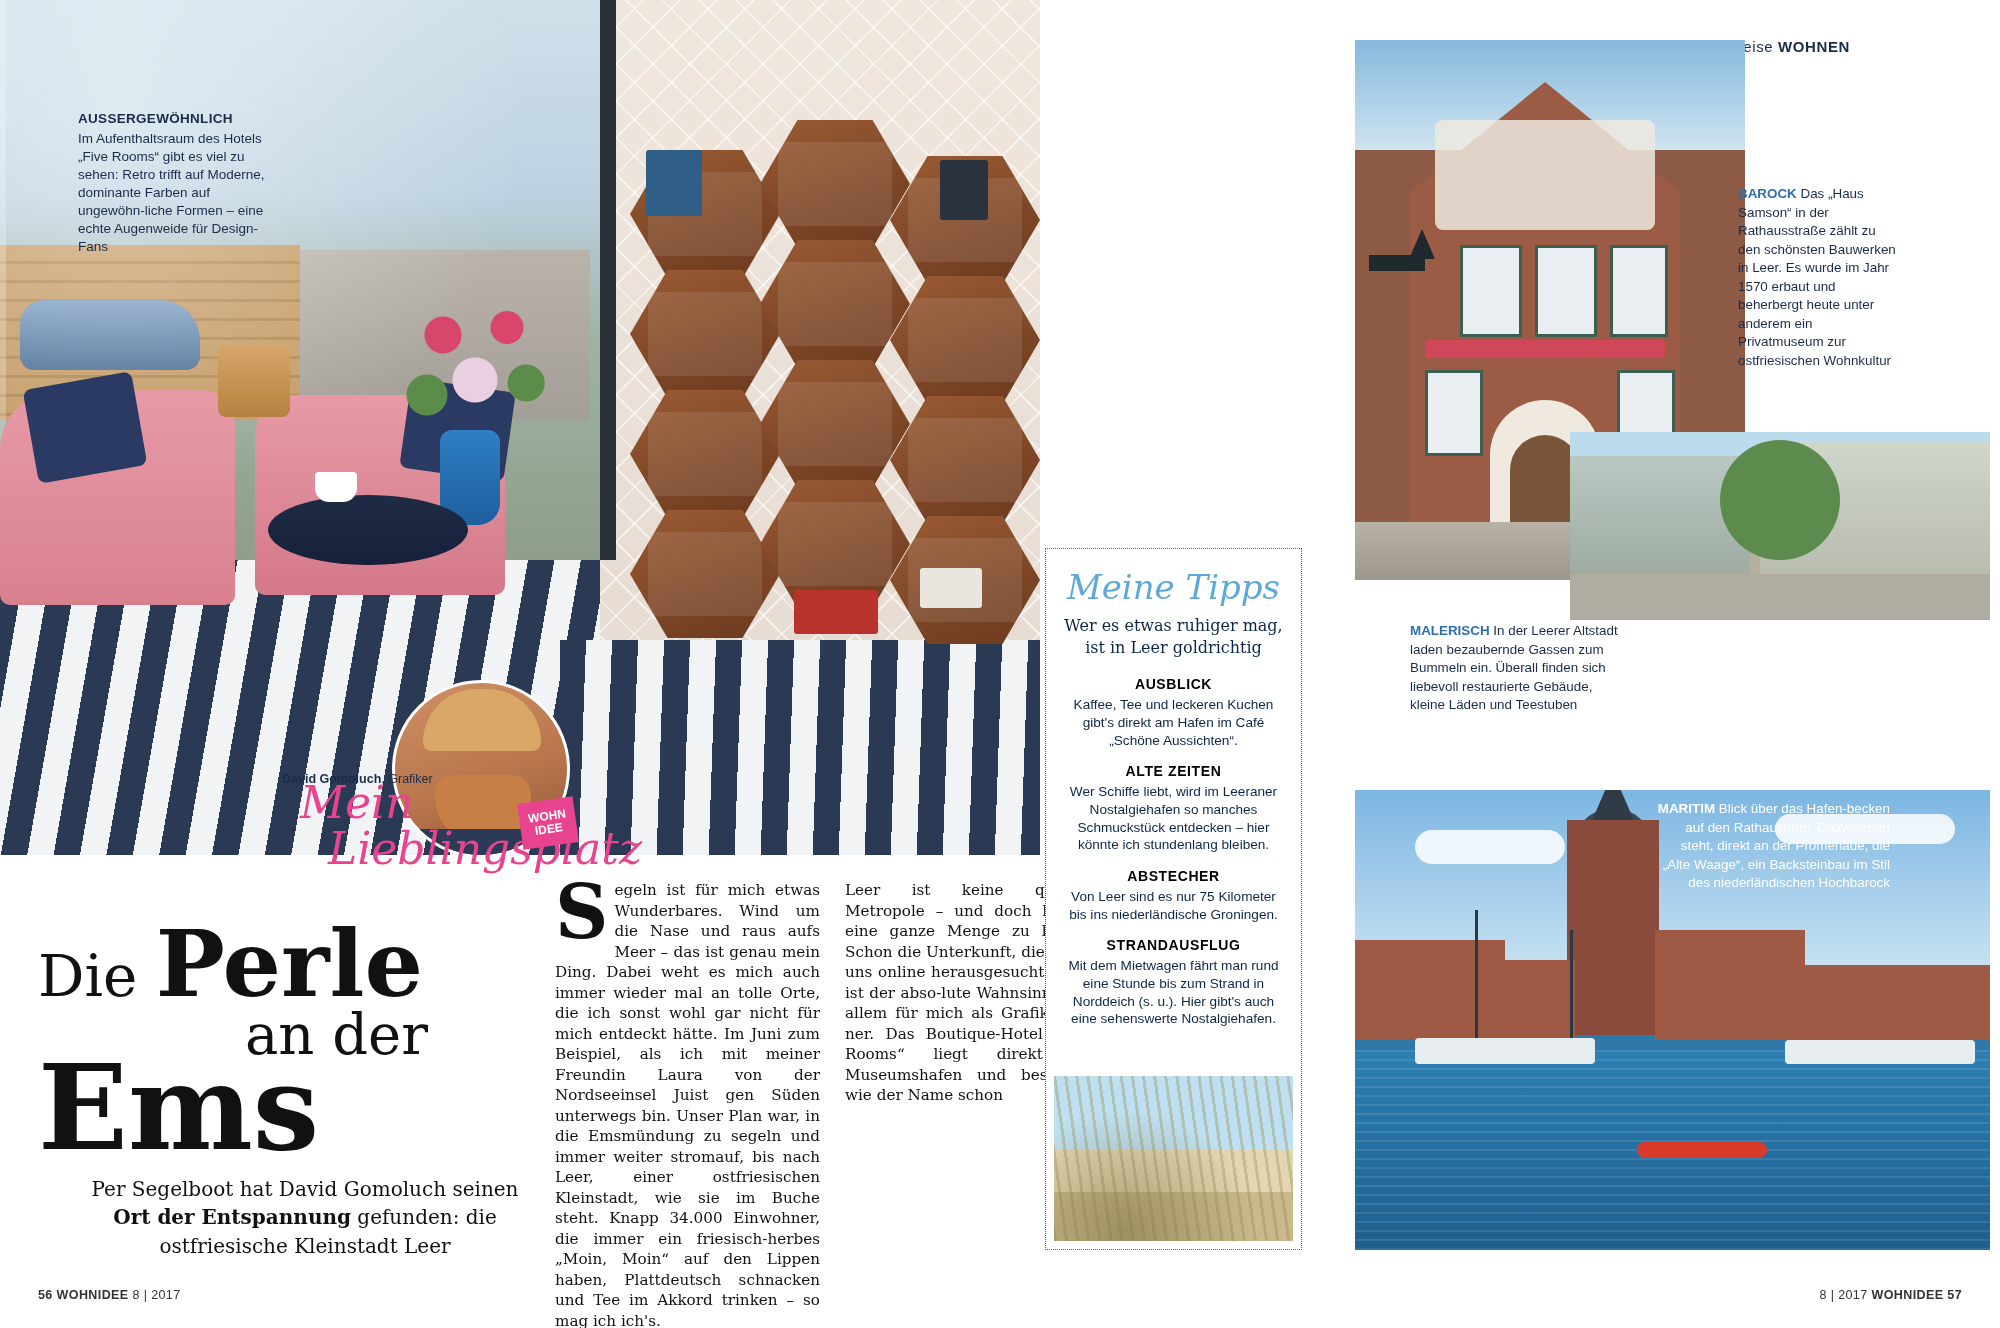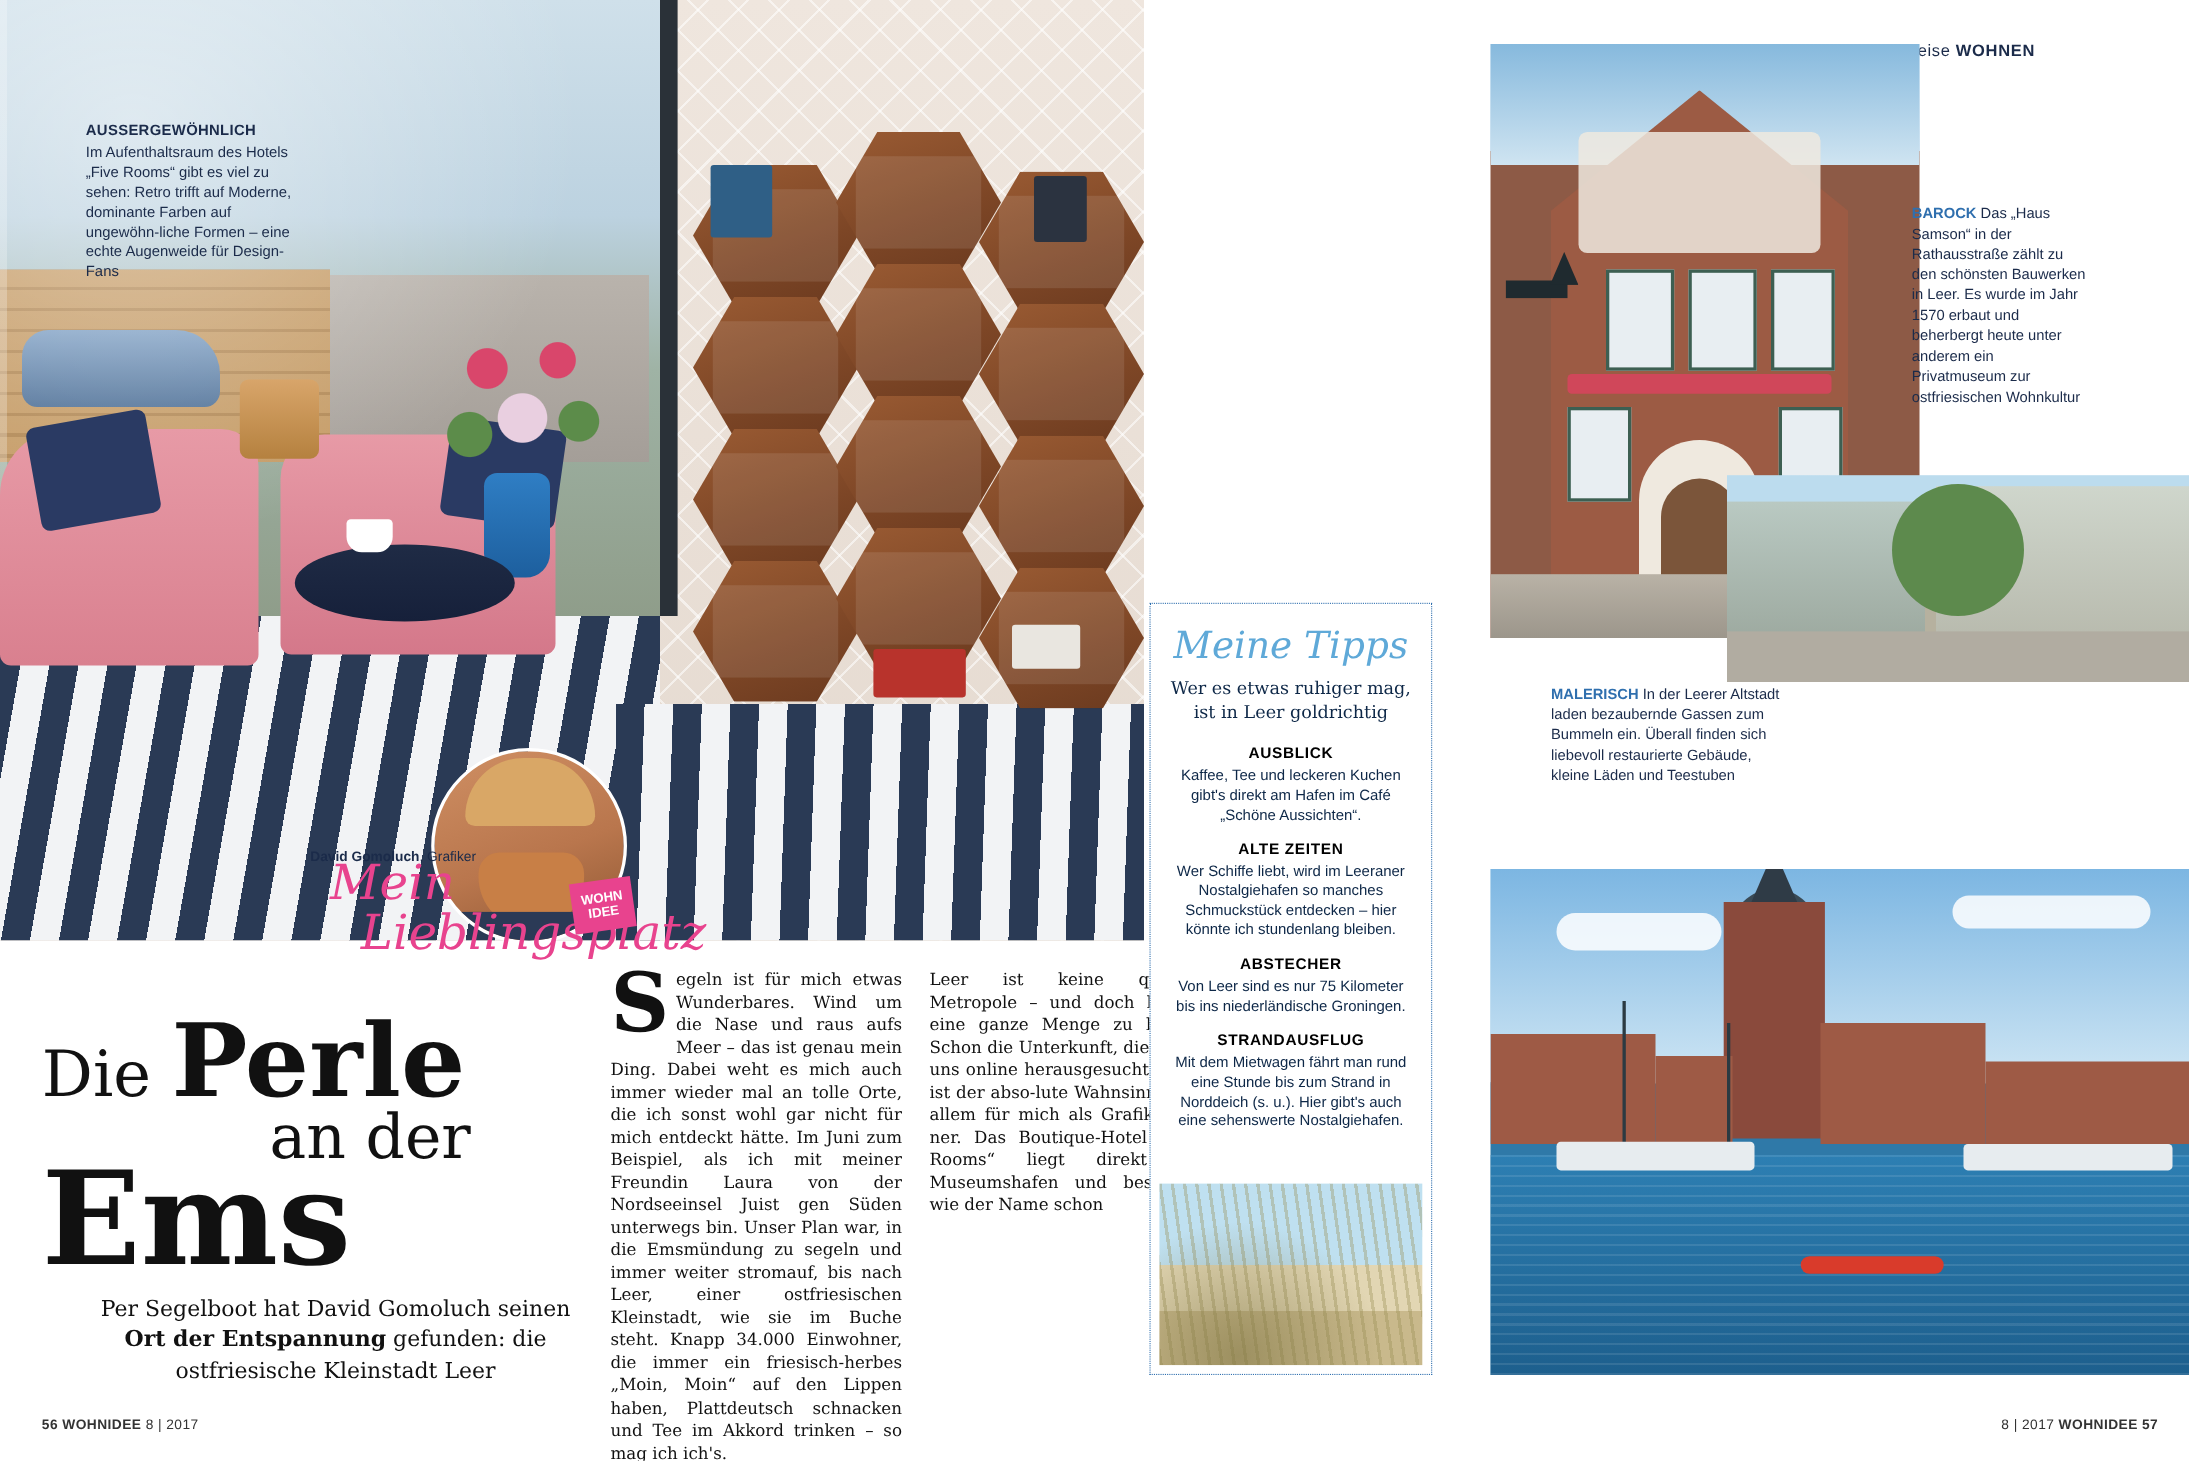--- a/index.html
+++ b/index.html
@@ -426,20 +426,23 @@
     <div class="boat" style="left:430px;top:250px;width:190px;height:24px;"></div>
     <div class="kayak"></div>
   </div>
 
   <div class="capBarock">
     <span class="kw">BAROCK</span><span> Das „Haus Samson“ in der Rathausstraße zählt zu den schönsten Bauwerken in Leer. Es wurde im Jahr 1570 erbaut und beherbergt heute unter anderem ein Privatmuseum zur ostfriesischen Wohnkultur</span>
   </div>
   <div class="capMalerisch">
     <span class="kw">MALERISCH</span><span> In der Leerer Altstadt laden bezaubernde Gassen zum Bummeln ein. Überall finden sich liebevoll restaurierte Gebäude, kleine Läden und Teestuben</span>
   </div>
+  <div class="capMaritim">
+    <span class="kww">MARITIM</span><span> Blick über das Hafen-becken auf den Rathausturm. Dazwischen steht, direkt an der Promenade, die „Alte Waage“, ein Backsteinbau im Stil des niederländischen Hochbarock</span>
+  </div>
 
   <div class="folioL">
     <b>56</b>
     <b>WOHNIDEE</b>
     <span>8 | 2017</span>
   </div>
   <div class="folioR">
     <span>8 | 2017</span>
     <b>WOHNIDEE</b>
     <b>57</b>

